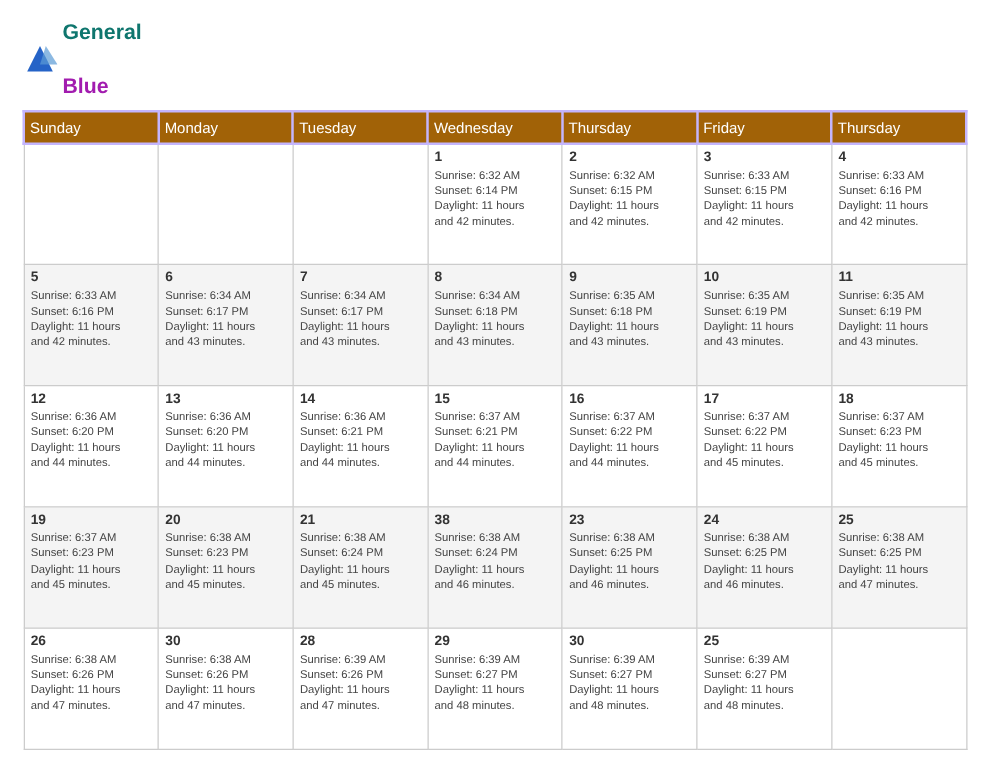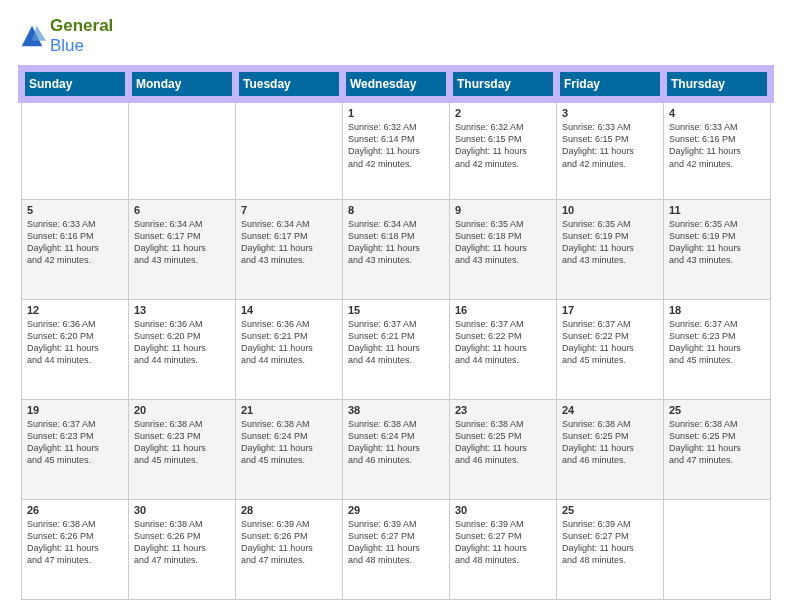--- a/index.html
+++ b/index.html
@@ -51,27 +51,27 @@
       color: #555;
     }
     .calendar {
       flex: 1;
       border: 1px solid #ccc;
       border-collapse: collapse;
       width: 100%;
       table-layout: fixed;
     }
     .calendar th {
-      background: #0369a1;
+      background: #a16207;
       color: #fff;
       font-size: 12px;
-      font-weight: bold;
+      font-weight: normal;
       padding: 5px 4px;
       text-align: left;
-      border: 7px solid #c4b5fd;
+      border: 2px solid #c4b5fd;
     }
     .calendar td {
       border: 1px solid #ccc;
       vertical-align: top;
       padding: 4px 5px;
       font-size: 9.5px;
       color: #333;
       height: 80px;
     }
     .day-num {
@@ -102,22 +102,22 @@
 <body>
 
 <div class="page">
   <div class="header">
     <div class="logo">
       <svg class="logo-icon" viewBox="0 0 30 30" xmlns="http://www.w3.org/2000/svg">
         <polygon points="15,4 26,26 4,26" fill="#2563c7"></polygon>
         <polygon points="20,4 30,20 15,20" fill="#5b9bd5" opacity="0.7"></polygon>
       </svg>
       <div class="logo-text">
-        <span style="font-size:17px;font-weight:bold;color:#4d7c0f;line-height:1.15;">General</span>
-        <span style="font-size:17px;font-weight:normal;color:#3b82f6;line-height:1.15;">Blue</span>
+        <span style="font-size:17px;font-weight:bold;color:#0f766e;line-height:1.15;">General</span>
+        <span style="font-size:17px;font-weight:bold;color:#a21caf;line-height:1.15;margin-top:23px;">Blue</span>
       </div>
     </div>
     <div class="header-right">
     </div>
   </div>
 
   <table class="calendar">
     <thead>
       <tr>
         <th>Sunday</th>

